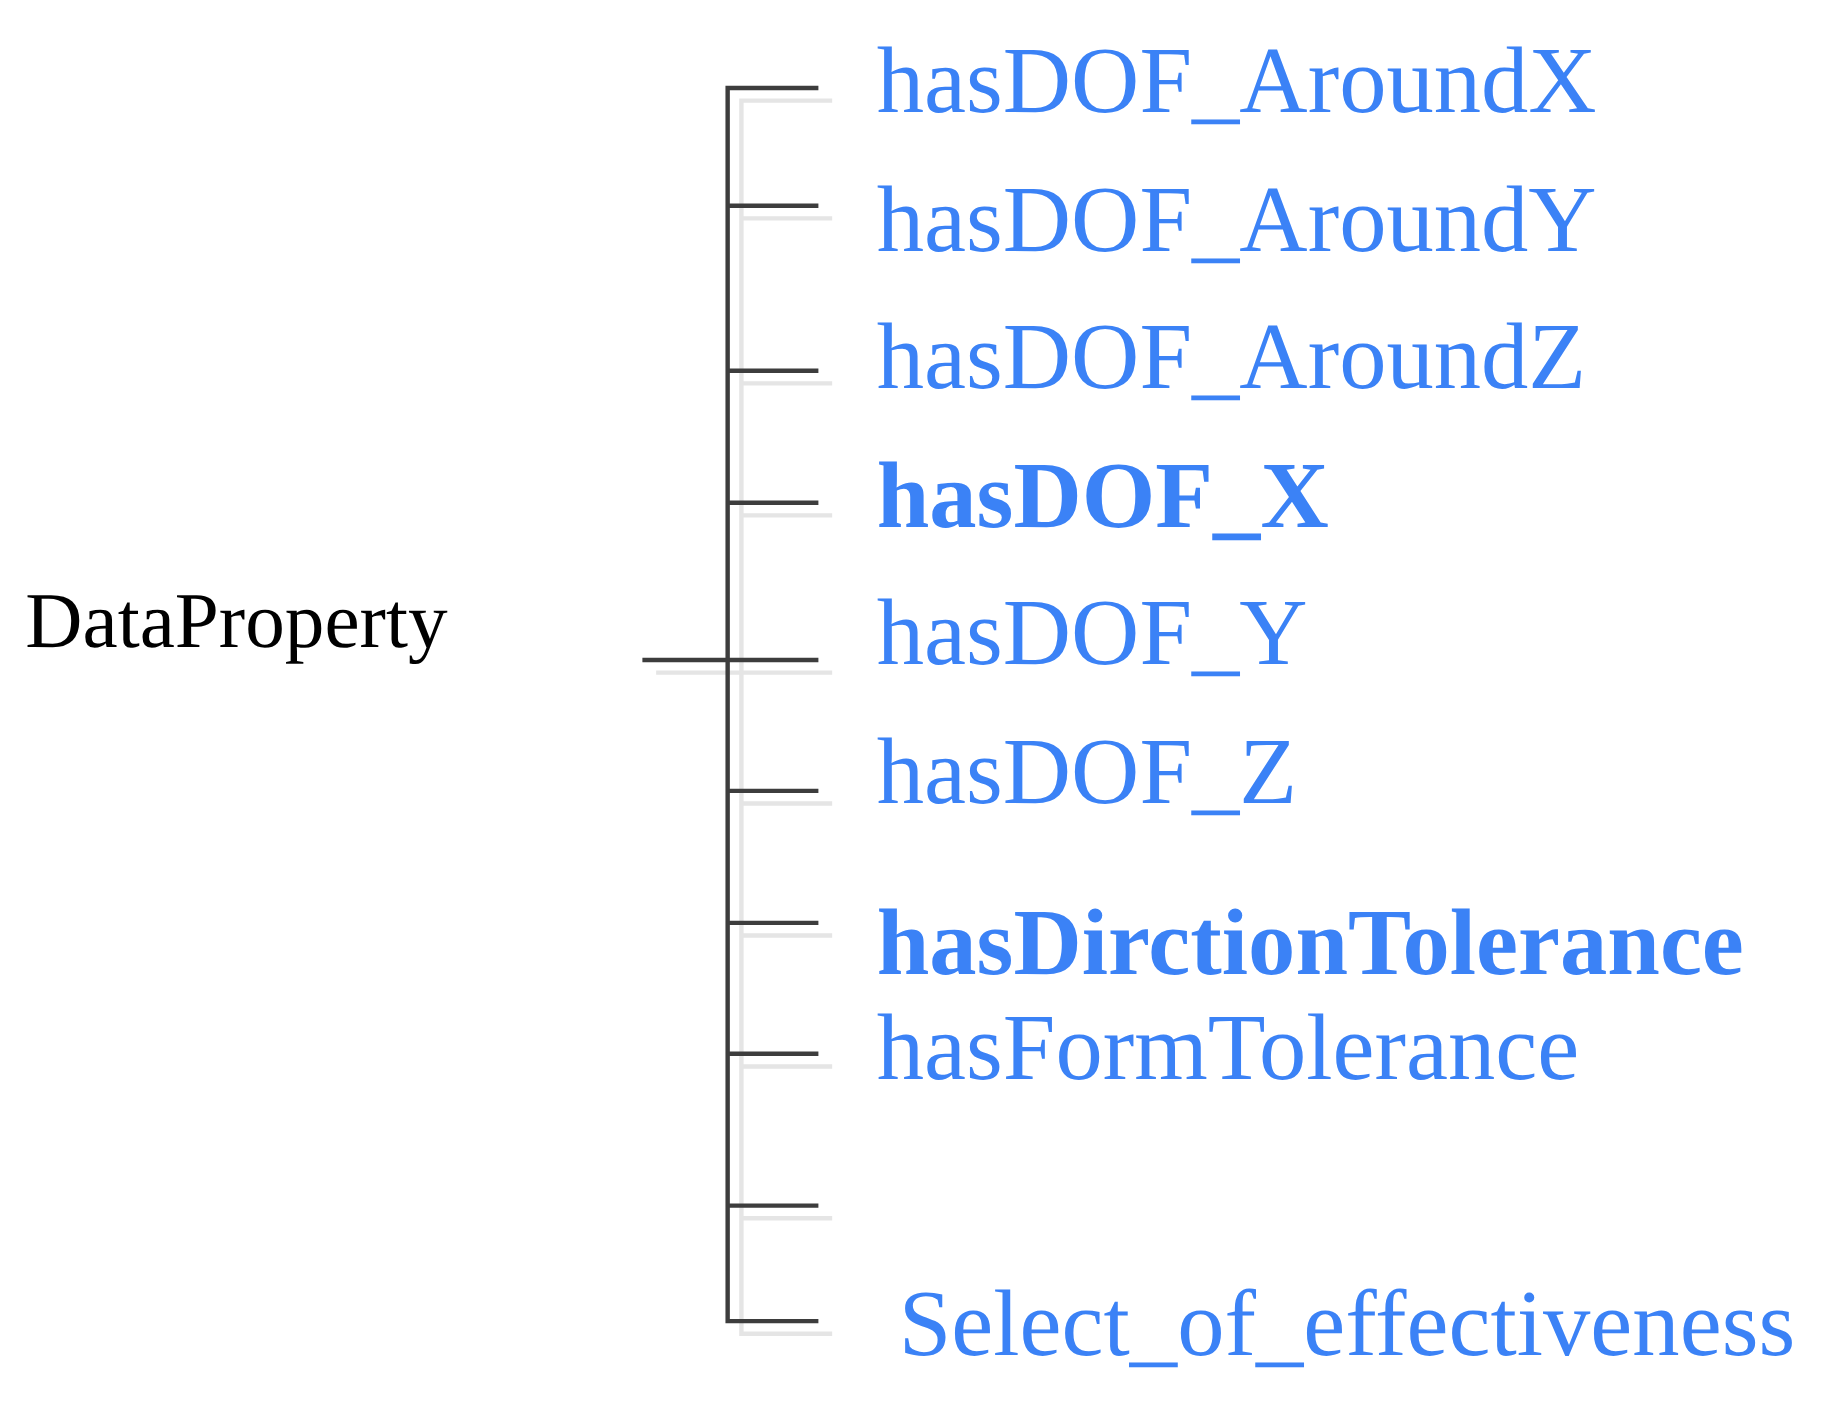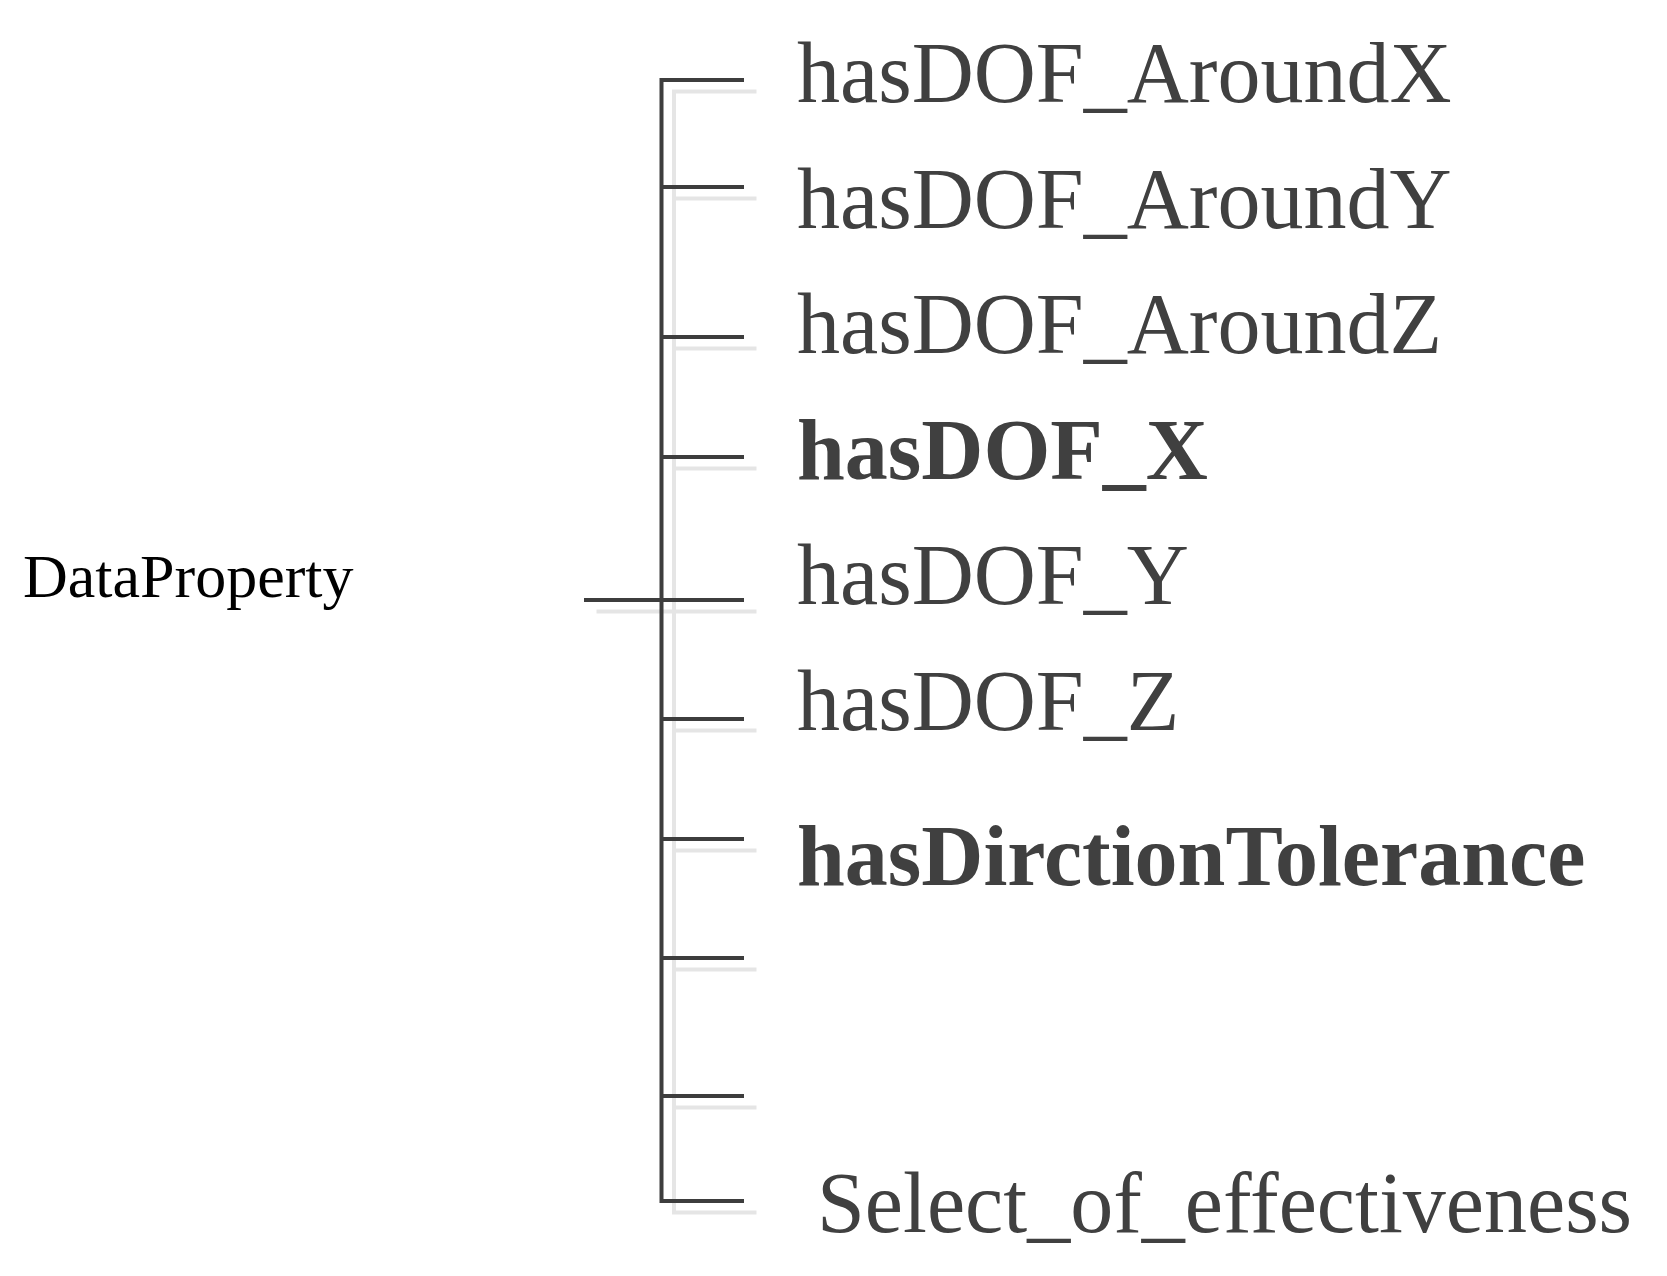--- a/index.html
+++ b/index.html
@@ -20,28 +20,28 @@
     left: 0;
     top: 0;
     width: 1667px;
     height: 1276px;
   }
   .node-label {
     position: absolute;
     left: 797px;
     font-size: 86px;
     line-height: 1;
-    color: #404040;
+    color: #3b82f6;
     white-space: nowrap;
   }
   .root-label {
     position: absolute;
     left: 23px;
-    top: 545px;
-    font-size: 62px;
+    top: 528px;
+    font-size: 72px;
     line-height: 1;
     color: #000000;
     white-space: nowrap;
   }
   .n0 { top: 30px;   }
   .n1 { top: 156px;  }
   .n2 { top: 281px;  }
   .n3 { top: 407px; font-weight: bold;  }
   .n4 { top: 532px;  }
   .n5 { top: 658px;  }
@@ -75,15 +75,16 @@
 
   <div class="root-label">DataProperty</div>
 
   <div class="node-label n0">hasDOF_AroundX</div>
   <div class="node-label n1">hasDOF_AroundY</div>
   <div class="node-label n2">hasDOF_AroundZ</div>
   <div class="node-label n3">hasDOF_X</div>
   <div class="node-label n4">hasDOF_Y</div>
   <div class="node-label n5">hasDOF_Z</div>
   <div class="node-label n6">hasDirctionTolerance</div>
+  <div class="node-label n7">hasFormTolerance</div>
   <div class="node-label n9">Select_of_effectiveness</div>
 
 </div>
 
 </body></html>

